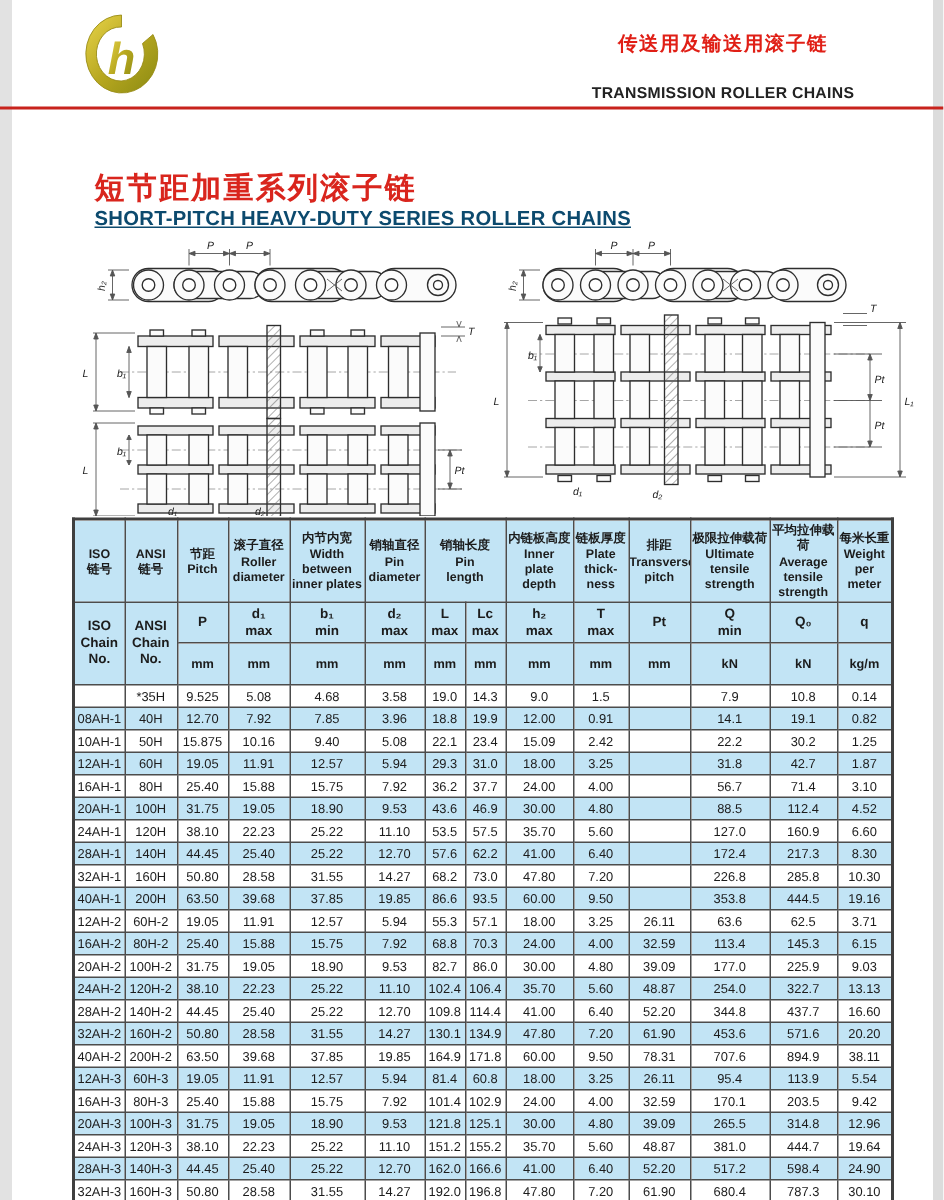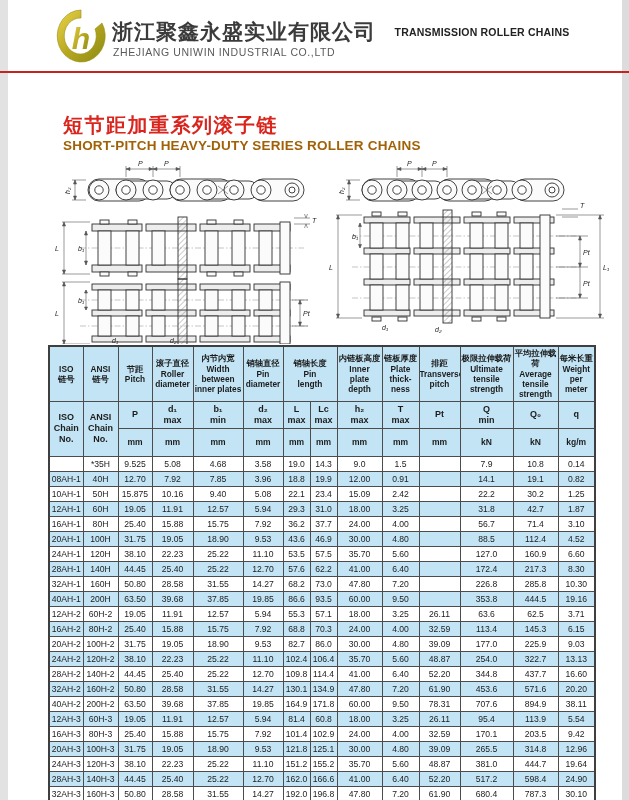--- a/index.html
+++ b/index.html
@@ -12,26 +12,26 @@
   .edge-left { left:0; width:8px; }
   .edge-right { right:0; width:7px; background:#dcdcdc; }
 
   
   .header { position:absolute; left:8px; top:0; width:614px; height:71px; background:#fff; }
   .logo { position:absolute; left:46px; top:7px; width:54px; height:58px; }
   .company-cn { position:absolute; left:104px; top:18px; font-size:21px; font-weight:bold; color:#3b3b3b; letter-spacing:1px; }
   .company-en { position:absolute; left:105px; top:46px; font-size:10.5px; color:#5a5a5a; letter-spacing:0.6px; }
   .banner { position:absolute; right:40px; top:20px; width:200px; text-align:center; }
   .banner-cn { font-size:13px; font-weight:bold; color:#e01f16; letter-spacing:1px; }
-  .banner-en { font-size:10.5px; font-weight:bold; color:#222; margin-top:6px; letter-spacing:0.2px; }
+  .banner-en { font-size:10.5px; font-weight:bold; color:#222; margin-top:18px; letter-spacing:0.2px; }
   .red-rule { position:absolute; left:0; top:71px; width:629px; height:2px; background:#c8231c; }
 
   
   .sec-title-cn { position:absolute; left:63px; top:112px; font-size:20px; font-weight:bold; color:#d9251d; letter-spacing:1.5px;text-align:center; }
-  .sec-title-en { position:absolute; left:63px; top:138px; font-size:13.5px; font-weight:bold; color:#a16207; letter-spacing:0.2px; }
+  .sec-title-en { position:absolute; left:63px; top:138px; font-size:13.5px; font-weight:bold; color:#0c4a6e; letter-spacing:0.2px;text-decoration:underline; }
 
   
   .drawing { position:absolute; top:160px; }
   .drawing-left { left:42px; width:280px; height:184px; }
   .drawing-right { left:322px; width:302px; height:184px; }
   svg text { font-family:"Liberation Sans", sans-serif; font-size:7px; font-style:italic; fill:#222; }
   .dim { stroke:#555; stroke-width:0.6; fill:none; }
   .part { stroke:#2e2e2e; stroke-width:0.9; fill:#fbfbfb; }
   .part2 { stroke:#2e2e2e; stroke-width:0.9; fill:#ededed; }
   .cl { stroke:#888; stroke-width:0.5; stroke-dasharray:6 2 1.5 2; fill:none; }
@@ -61,23 +61,22 @@
     <defs>
       <linearGradient id="gold" x1="0" y1="0" x2="1" y2="1">
         <stop offset="0" stop-color="#e8d44a"></stop>
           <stop offset="0.5" stop-color="#b8a820"></stop>
           <stop offset="1" stop-color="#8a8a12"></stop>
       </linearGradient>
     </defs>
     <path d="M27 3 A 24 26 0 1 0 48 16 L 41 22 A 16 18 0 1 1 27 11 Z" fill="url(#gold)" stroke="#9a8d18" stroke-width="0.6"></path>
     <text x="27" y="42" text-anchor="middle" style="font-size:30px;font-weight:bold;font-style:italic;fill:url(#gold)">h</text>
   </svg>
-  <div class="company-cn">浙江聚鑫永盛实业有限公司</div>
-  <div class="company-en">ZHEJIANG UNIWIN  INDUSTRIAL CO.,LTD</div>
   <div class="banner">
+    <div class="banner-cn">传送用及输送用滚子链</div>
     <div class="banner-en">TRANSMISSION ROLLER CHAINS</div>
   </div>
 </div>
 <div class="red-rule"></div>
 
 <div class="sec-title-cn">短节距加重系列滚子链</div>
 <div class="sec-title-en">SHORT-PITCH HEAVY-DUTY SERIES ROLLER CHAINS</div>
 
 <svg class="drawing drawing-left" viewBox="0 0 280 184">
   <defs>

